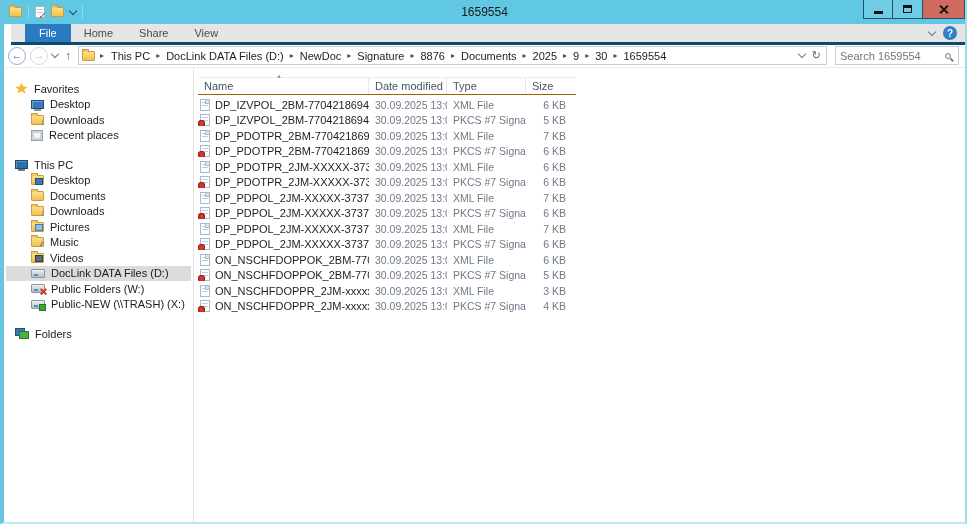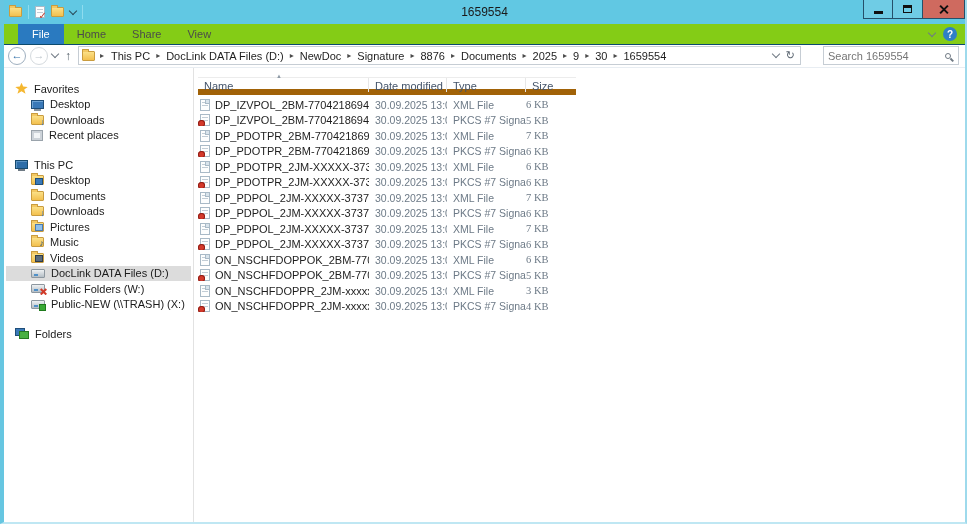--- a/index.html
+++ b/index.html
@@ -20,21 +20,21 @@
   .win-btn + .win-btn { border-left:none; }
   .win-btn.close { width:42px; background:#cf6a5f; }
   .glyph-min { width:9px; height:3px; background:#101010; margin-top:6px; }
   .glyph-max { width:9px; height:8px; border:1px solid #101010; border-top:3px solid #101010; background:transparent; }
   .glyph-close { position:relative; width:11px; height:11px; }
   .glyph-close::before,.glyph-close::after { content:""; position:absolute; left:5px; top:0; width:2px; height:11px; background:#101010; }
   .glyph-close::before { transform:rotate(45deg); }
   .glyph-close::after { transform:rotate(-45deg); }
 
   
-  .tabrow { height:21px; background:#84cc16; display:flex; align-items:stretch; border-bottom:1px solid #0c4a6e; flex:none; position:relative; }
+  .tabrow { height:21px; background:#e5e5e5; display:flex; align-items:stretch; border-bottom:3px solid #0c4a6e; flex:none; position:relative;margin-left:7px; }
   .tab { padding:0 13px; font-size:11px; color:#4b4b4b; display:flex; align-items:center; }
   .tab.active { background:#2a7ac0; color:#fff; margin-left:14px; padding:0 14px; }
   .tabrow-right { margin-left:auto; display:flex; align-items:center; gap:8px; padding-right:8px; }
   .chev { width:6px; height:6px; border-right:1px solid #707a84; border-bottom:1px solid #707a84; transform:rotate(45deg); margin-top:-3px; }
   .help-circle { width:14px; height:14px; border-radius:50%; background:#2f7fc6; color:#fff; font-size:10px; font-weight:bold;
                  display:flex; align-items:center; justify-content:center; }
 
   
   .addrrow { height:23px; background:#fff; display:flex; align-items:center; padding:1px 6px 2px 4px; gap:4px;
              border-bottom:1px solid #e8edf2; flex:none; }
@@ -43,45 +43,45 @@
   .nav-back { color:#2d6da8; }
   .nav-fwd { color:#bcc4cb; border-color:#d5dade; }
   .nav-drop { font-size:8px; color:#8b959e; padding:0 1px; }
   .nav-up { font-size:12px; color:#4e5a64; padding:0 3px; }
   .addr-box { flex:1; height:19px; border:1px solid #c6cdd4; display:flex; align-items:center; padding:0 3px; gap:3px; min-width:0; }
   .addr-icons { margin-left:auto; display:flex; align-items:center; gap:7px; padding-right:2px; }
   .refresh-glyph { font-size:11px; color:#5a6570; }
   .crumbs { display:flex; align-items:center; gap:2px; font-size:11px; color:#1e1e1e; white-space:nowrap; overflow:hidden; }
   .crumb { padding:0 2px; }
   .crumb-sep { font-size:8px; color:#4a4a4a; padding:0 2px; }
-  .search-box { width:136px; height:19px; border:1px solid #c6cdd4; display:flex; align-items:center; flex:none; margin-left:18px; }
+  .search-box { width:124px; height:19px; border:1px solid #c6cdd4; display:flex; align-items:center; flex:none; margin-left:4px; }
   .search-box input { flex:1; border:none; outline:none; font-size:11px; color:#8b949c; padding:0 4px;
                       font-family:inherit; min-width:0; background:transparent; }
   .mag { width:6px; height:6px; border:1.5px solid #707a84; border-radius:50%; position:relative; margin-right:7px; flex:none; }
   .mag::after { content:""; position:absolute; width:4px; height:1.5px; background:#707a84; transform:rotate(45deg); left:4px; top:5px; }
 
   
   .main { flex:1; display:flex; min-height:0; }
   .sidebar { width:190px; flex:none; border-right:1px solid #e2e2e2; padding-top:13px; font-size:11px; color:#1b1b1b; overflow:hidden; }
   .side-section { margin-bottom:14px; }
   .side-row { display:flex; align-items:center; gap:6px; height:15.5px; padding-left:9px; margin:0 2px; white-space:nowrap; }
   .side-row.child { padding-left:25px; }
   .side-row.selected { background:#dcdcdc; }
 
   .content { flex:1; padding-top:3px; overflow:hidden; }
   .list-grid { display:grid; grid-template-columns:171px 78px 79px 49px; }
-  .lh-row { border-top:1px solid #ececec; border-bottom:6px solid #a16207; height:18px; width:378px; margin-left:4px; position:relative; margin-top:6px; }
+  .lh-row { border-top:1px solid #ececec; border-bottom:1px solid #a16207; height:18px; width:378px; margin-left:4px; position:relative; margin-top:6px; }
   .lh-cell { font-size:11px; color:#44546a; padding:2px 0 0 6px; border-right:1px solid #e7e7e7; white-space:nowrap; }
   .lh-cell:last-child { border-right:none; }
   .sort-arrow { position:absolute; top:-5px; left:78px; font-size:6px; color:#8e9aa6; }
   .rows { margin-left:4px; margin-top:2px; }
   .file-row { height:15.5px; align-items:center; }
   .cell { font-size:10.5px; color:#6d7a87; white-space:nowrap; overflow:hidden; padding-left:6px; }
   .cell.name { display:flex; align-items:center; gap:5px; font-size:11px; color:#1e1e1e; padding-left:2px; }
-  .cell.size { text-align:left; padding-right:9px; padding-left:0;font-family:Liberation Serif, serif; }
+  .cell.size { text-align:right; padding-right:9px; padding-left:0; }
 
   
   .ic { display:inline-block; position:relative; flex:none; }
   .ic-folder,.ic-folder-desktop,.ic-folder-download,.ic-folder-music,.ic-folder-pictures,.ic-folder-videos,.ic-app-folder {
     width:13px; height:10px; background:linear-gradient(#fbe087,#f3c04e); border:1px solid #c99c3f; border-radius:1px; }
   .ic-folder::before,.ic-folder-desktop::before,.ic-folder-download::before,.ic-folder-music::before,
   .ic-folder-pictures::before,.ic-folder-videos::before,.ic-app-folder::before {
     content:""; position:absolute; top:-3px; left:-1px; width:5px; height:2px; background:#f3c862;
     border:1px solid #c99c3f; border-bottom:none; border-radius:1px 1px 0 0; }
   .ic-folder-download::after { content:"↓"; position:absolute; right:-2px; bottom:-3px; color:#2f6fc1; font-size:9px; font-weight:bold; }

